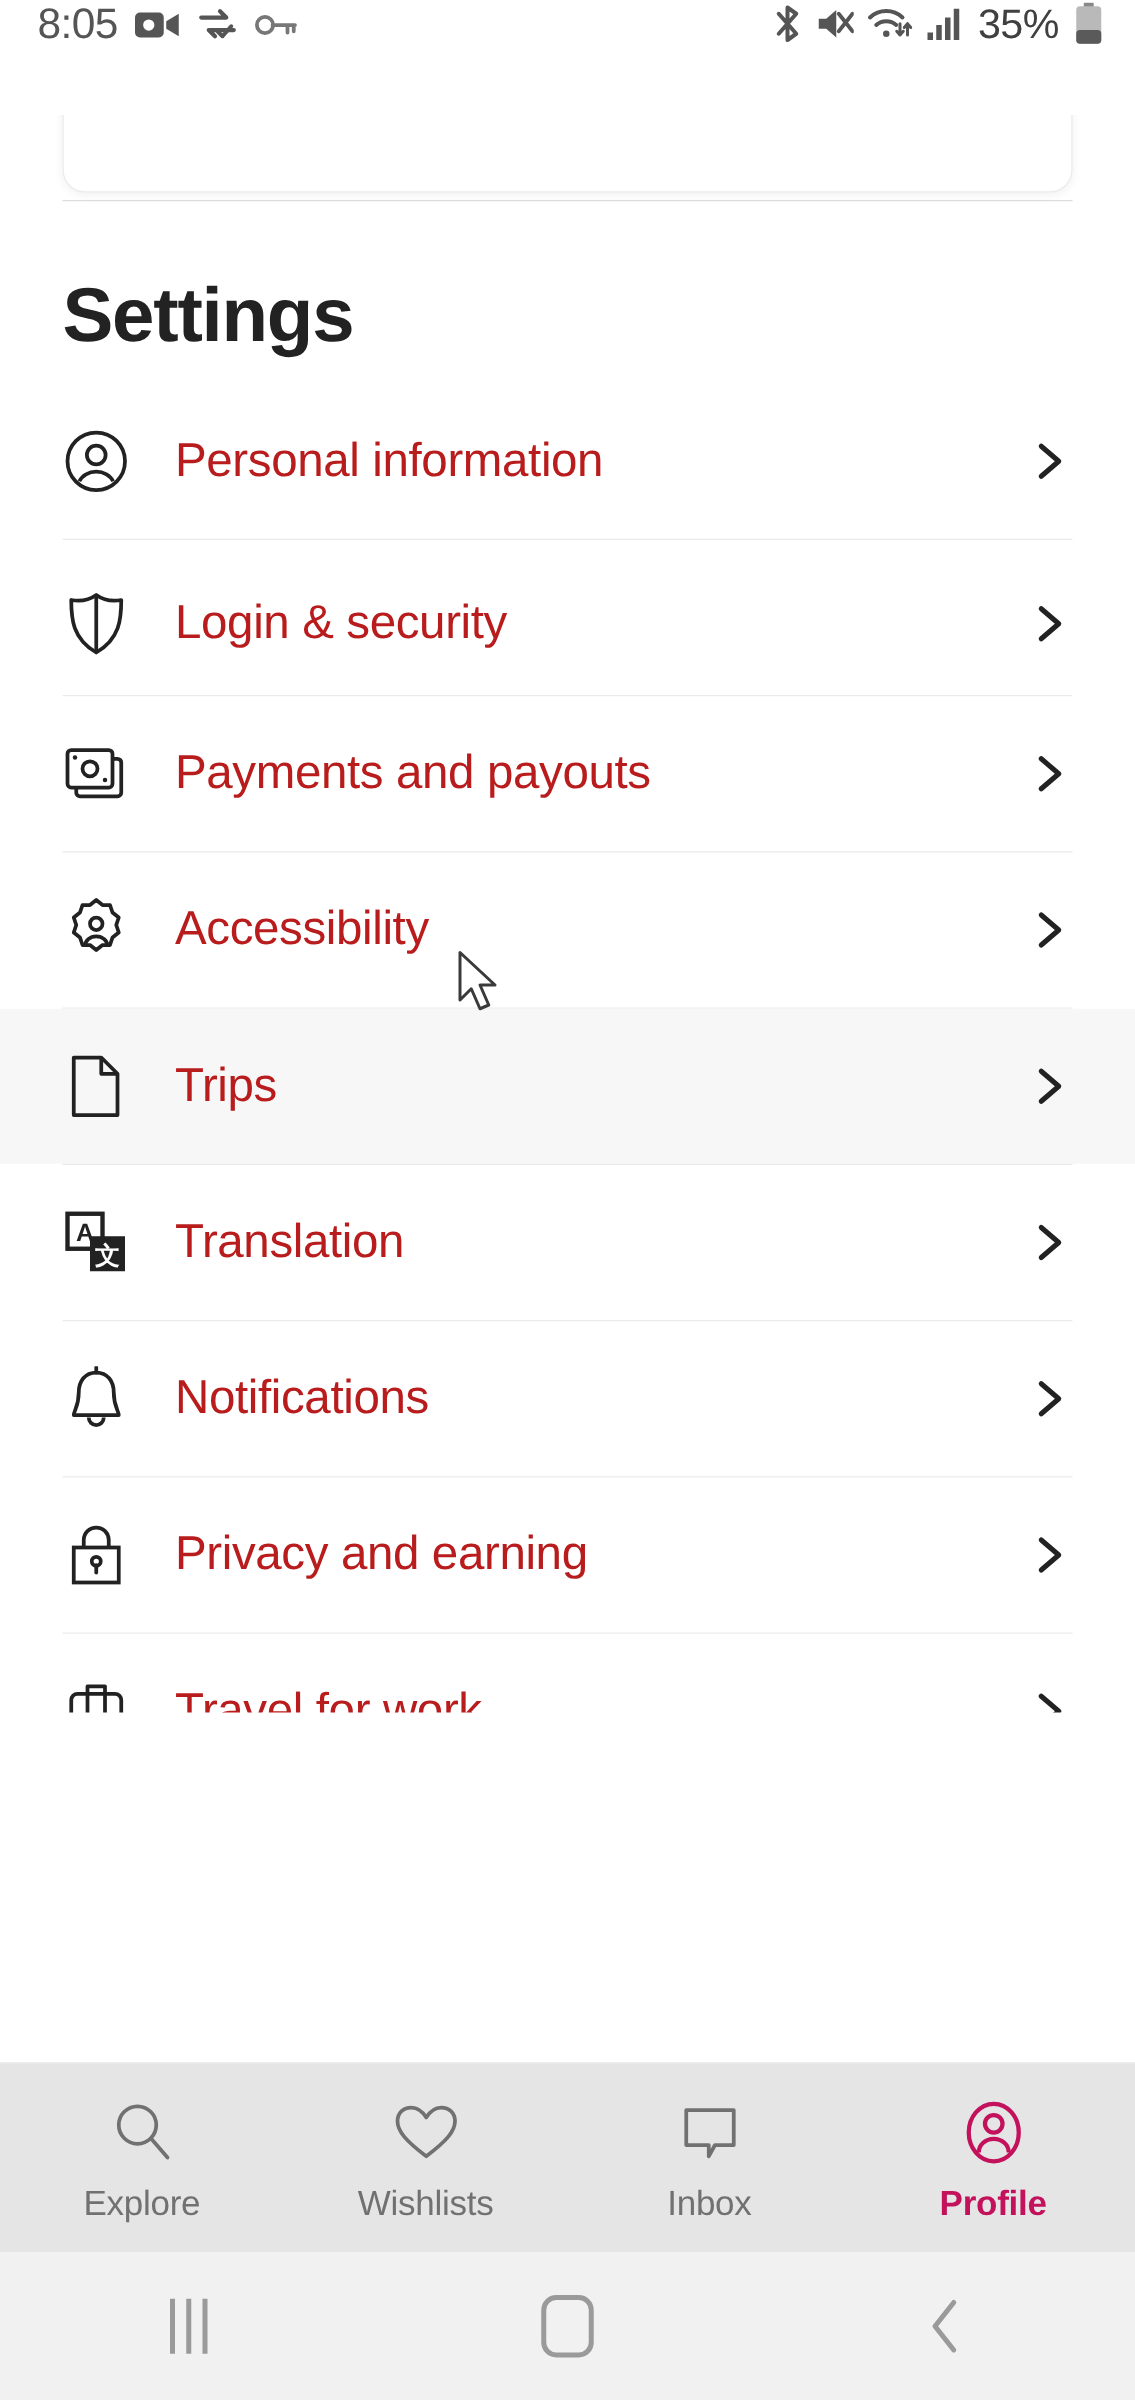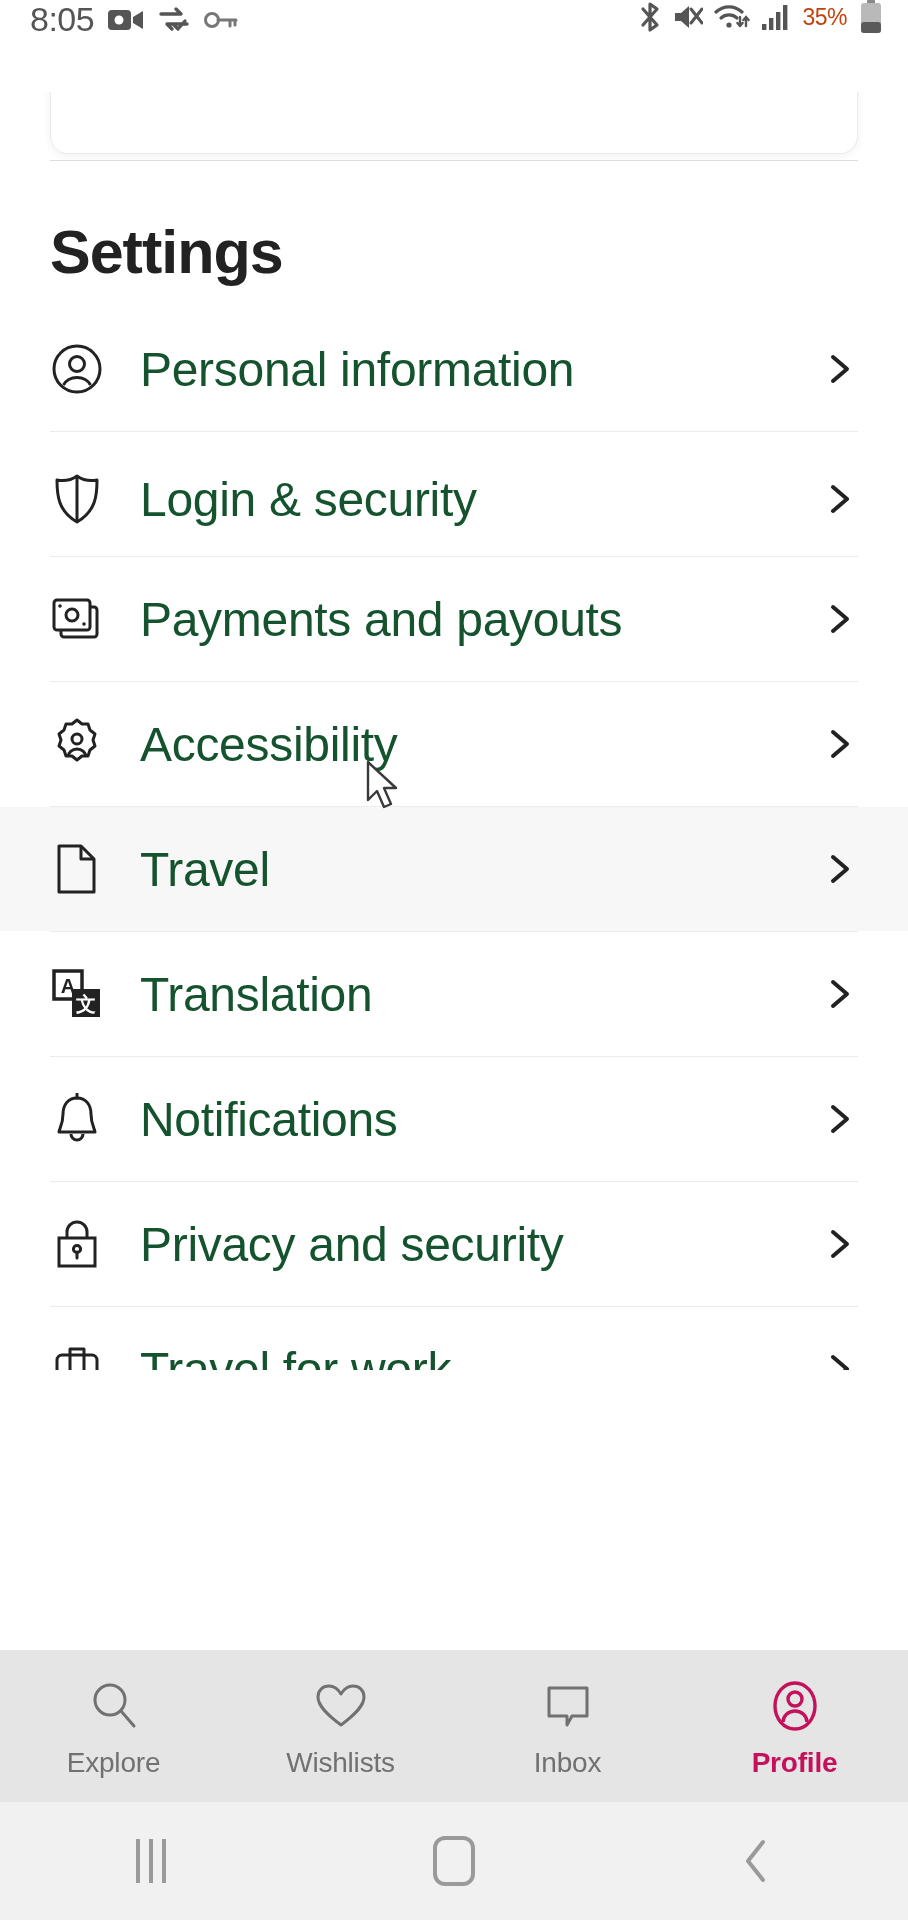--- a/index.html
+++ b/index.html
@@ -13,21 +13,21 @@
 
   
   .statusbar {
     position:absolute; top:0; left:0; width:908px; height:92px;
     display:flex; align-items:flex-start; justify-content:space-between;
     padding:0 26px 0 30px; background:#ffffff; z-index:40;
   }
   .sb-left { display:flex; align-items:center; gap:14px; }
   .sb-right { display:flex; align-items:center; gap:11px; }
   .sb-time { font-size:34px; color:#555; letter-spacing:-0.5px; }
-  .sb-battery-text { font-size:23px; color:#c2410c; letter-spacing:-0.5px; margin-right:2px;}
+  .sb-battery-text { font-size:33px; color:#404040; letter-spacing:-0.5px; margin-right:2px;}
   .sb-icon { display:flex; align-items:center; }
 
   
   .content { position:absolute; top:92px; left:0; width:908px; height:1278px; background:#fff; overflow:hidden; }
 
   .promo-card {
     position:absolute; top:-48px; left:50px; width:808px; height:110px;
     background:#fff; border:1px solid #ebebeb; border-radius:18px;
     box-shadow:0 2px 8px rgba(0,0,0,0.06);
     overflow:hidden;
@@ -50,21 +50,21 @@
     position:absolute; left:0; width:908px; height:124px;
     display:flex; align-items:center;
   }
   .row.hovered { background:#f7f7f7; }
   .row-icon {
     position:absolute; left:50px; top:50%; transform:translateY(-50%);
     width:54px; height:54px; display:flex; align-items:center; justify-content:center;
   }
   .row-label {
     position:absolute; left:140px; top:50%; transform:translateY(-50%);
-    font-size:48px; color:#14532d; letter-spacing:-0.3px; white-space:nowrap;
+    font-size:38px; color:#b91c1c; letter-spacing:-0.3px; white-space:nowrap;
   }
   .row-chevron {
     position:absolute; right:52px; top:50%; transform:translateY(-50%);
     width:34px; height:34px;
   }
   .row-divider {
     position:absolute; left:50px; width:808px; height:1px; background:#ebebeb;
   }
 
   
@@ -241,21 +241,21 @@
     </div>
     <div class="row-divider" style="top:714px;"></div>
 
     <div class="row hovered" style="top:715px;">
       <span class="row-icon">
         <svg width="44" height="52" viewBox="0 0 44 52">
           <path d="M4 3 h22 l13 13 v33 h-35 Z" stroke="#222" stroke-width="3" fill="none" stroke-linejoin="round"></path>
           <path d="M26 3 v13 h13" stroke="#222" stroke-width="3" fill="none" stroke-linejoin="round"></path>
         </svg>
       </span>
-      <span class="row-label">Travel</span>
+      <span class="row-label">Trips</span>
       <span class="row-chevron">
         <svg width="34" height="34" viewBox="0 0 34 34">
             <path d="M11 5 L25 17 L11 29" stroke="#222" stroke-width="4" fill="none" stroke-linecap="round" stroke-linejoin="round"></path>
           </svg>
       </span>
     </div>
     <div class="row-divider" style="top:839px;"></div>
 
     <div class="row" style="top:840px;">
       <span class="row-icon">
@@ -294,21 +294,21 @@
 
     <div class="row" style="top:1090px;">
       <span class="row-icon">
         <svg width="46" height="52" viewBox="0 0 46 52">
           <rect x="5" y="20" width="36" height="28" stroke="#222" stroke-width="3" fill="none"></rect>
           <path d="M13 20 V14 a10 10 0 0 1 20 0 v6" stroke="#222" stroke-width="3" fill="none"></path>
           <circle cx="23" cy="31" r="3.6" stroke="#222" stroke-width="3" fill="none"></circle>
           <path d="M23 34 v6" stroke="#222" stroke-width="3" stroke-linecap="round"></path>
         </svg>
       </span>
-      <span class="row-label">Privacy and security</span>
+      <span class="row-label">Privacy and earning</span>
       <span class="row-chevron">
         <svg width="34" height="34" viewBox="0 0 34 34">
             <path d="M11 5 L25 17 L11 29" stroke="#222" stroke-width="4" fill="none" stroke-linecap="round" stroke-linejoin="round"></path>
           </svg>
       </span>
     </div>
     <div class="row-divider" style="top:1214px;"></div>
 
     <div class="row" style="top:1215px;">
       <span class="row-icon">

